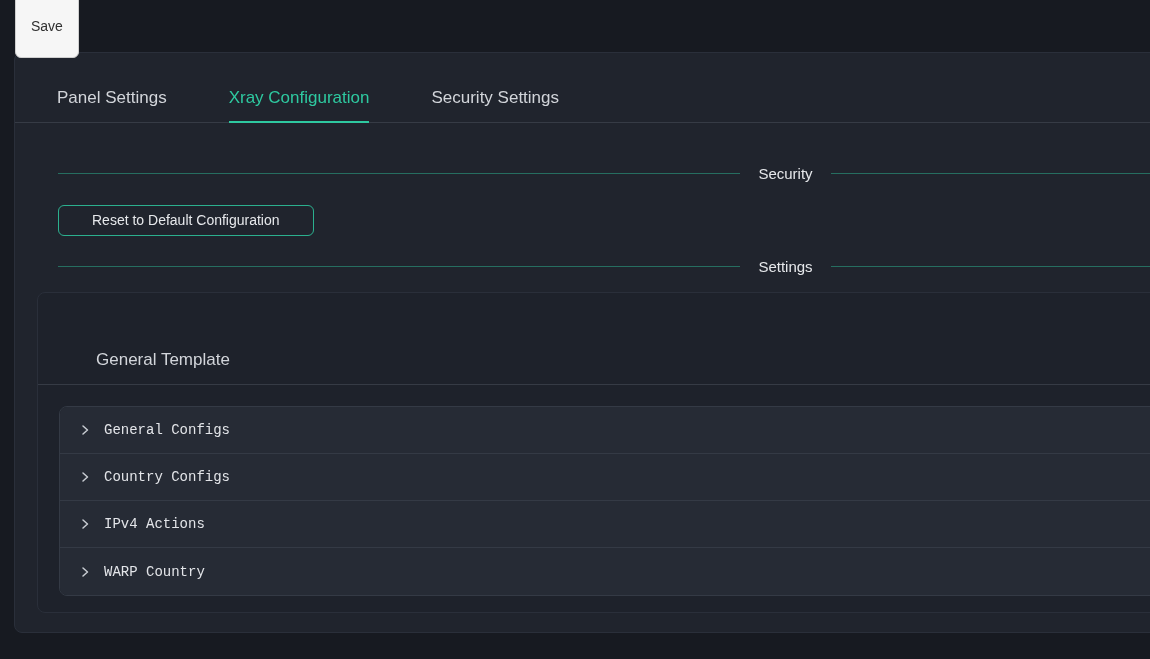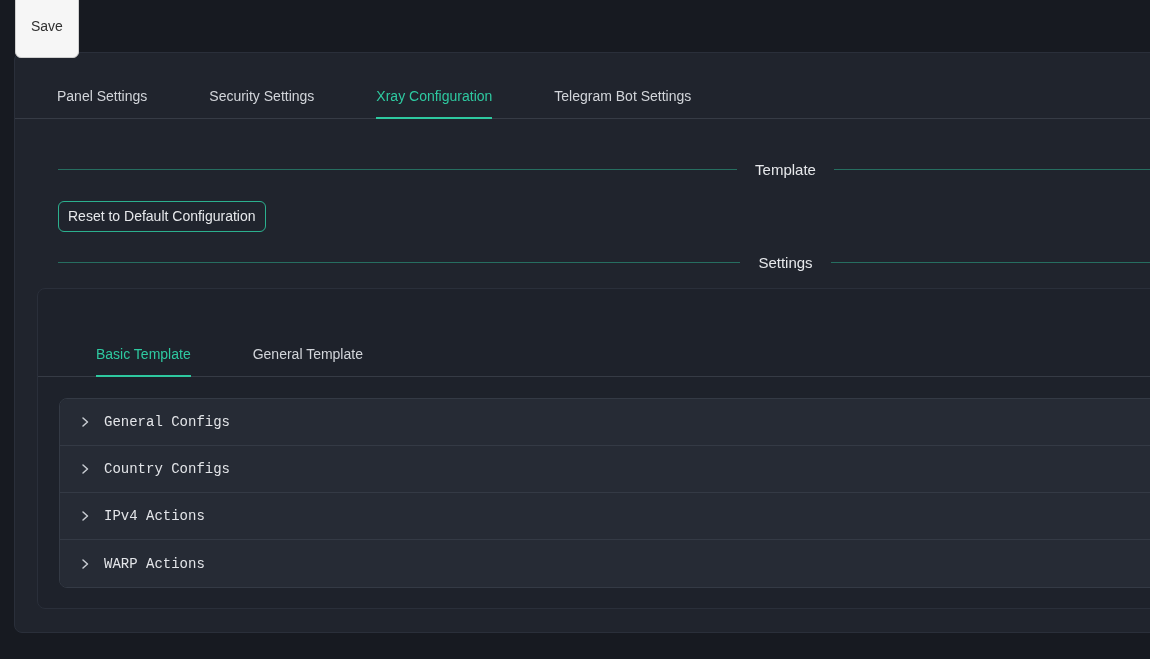--- a/index.html
+++ b/index.html
@@ -27,35 +27,35 @@
   .btn-save{background:#f6f6f6;color:#303030;border:1px solid #cfcfcf;}
   .btn-restart{background:transparent;color:var(--danger);border:1px solid var(--danger);}
   
   .card{
     margin-left:14px;width:1500px;height:581px;
     background:var(--card-bg);
     border:1px solid #2a2f3a;border-radius:8px;
   }
   
   .tabs{display:flex;gap:62px;border-bottom:1px solid var(--line);}
-  .tab{padding:11px 0 13px;font-size:14px;color:var(--text-dim);cursor:pointer;border-bottom:2px solid transparent;margin-bottom:-1px;background:none;text-align:center;}
+  .tab{padding:11px 0 13px;font-size:17px;color:var(--text-dim);cursor:pointer;border-bottom:2px solid transparent;margin-bottom:-1px;background:none;text-align:center;}
   .tab.active{color:var(--accent);border-bottom-color:var(--accent);}
   .main-tabs{margin-top:24px;padding-left:42px;}
   
   .divider{display:flex;align-items:center;font-size:15px;color:var(--text);}
   .divider::before,.divider::after{content:"";flex:1;border-top:1px solid rgba(46,201,160,.45);}
   .divider::before{margin-left:43px;margin-right:18px;}
   .divider::after{margin-left:18px;}
   .divider-actions{margin-top:42px;}
   .divider-templates{margin-top:22px;}
   
   .btn-reset{
     margin:23px 0 0 43px;display:inline-block;
     background:transparent;border:1px solid rgba(46,201,160,.85);
-    color:var(--text);font-size:14px;border-radius:6px;padding:6px 9px;line-height:17px;
+    color:var(--text);font-size:14px;border-radius:6px;padding:6px 33px;line-height:17px;
   }
   
   .inner-card{
     margin:17px 22px 0 22px;height:321px;
     background:var(--inner-bg);
     border:1px solid #2a2f3a;border-radius:8px;
   }
   .inner-tabs{margin-top:46px;padding-left:58px;}
   
   .accordion{
@@ -75,39 +75,37 @@
 <body>
 
 <div class="topbar">
   <button class="btn btn-save">Save</button>
 </div>
 
 <div class="card">
 
   <div class="tabs main-tabs">
     <div class="tab">Panel Settings</div>
+    <div class="tab active">Xray Configuration</div>
     <div class="tab">Security Settings</div>
-    <div class="tab active">Xray Configuration</div>
-    <div class="tab">Telegram Bot Settings</div>
   </div>
 
   <div class="divider divider-actions">
-    <span>Template</span>
+    <span>Security</span>
   </div>
 
   <button class="btn-reset">Reset to Default Configuration</button>
 
   <div class="divider divider-templates">
     <span>Settings</span>
   </div>
 
   <div class="inner-card">
 
     <div class="tabs inner-tabs">
-      <div class="tab active">Basic Template</div>
       <div class="tab">General Template</div>
     </div>
 
     <div class="accordion">
 
       <div class="acc-row">
         <span class="chev">
           <svg width="12" height="12" viewBox="0 0 12 12">
               <path d="M4 2 L8.5 6 L4 10" fill="none" stroke="currentColor" stroke-width="1.5" stroke-linecap="round" stroke-linejoin="round"></path>
             </svg>
@@ -132,18 +130,18 @@
         </span>
         <span class="lbl">IPv4 Actions</span>
       </div>
 
       <div class="acc-row">
         <span class="chev">
           <svg width="12" height="12" viewBox="0 0 12 12">
               <path d="M4 2 L8.5 6 L4 10" fill="none" stroke="currentColor" stroke-width="1.5" stroke-linecap="round" stroke-linejoin="round"></path>
             </svg>
         </span>
-        <span class="lbl">WARP Actions</span>
+        <span class="lbl">WARP Country</span>
       </div>
 
     </div>
   </div>
 </div>
 
 </body></html>

